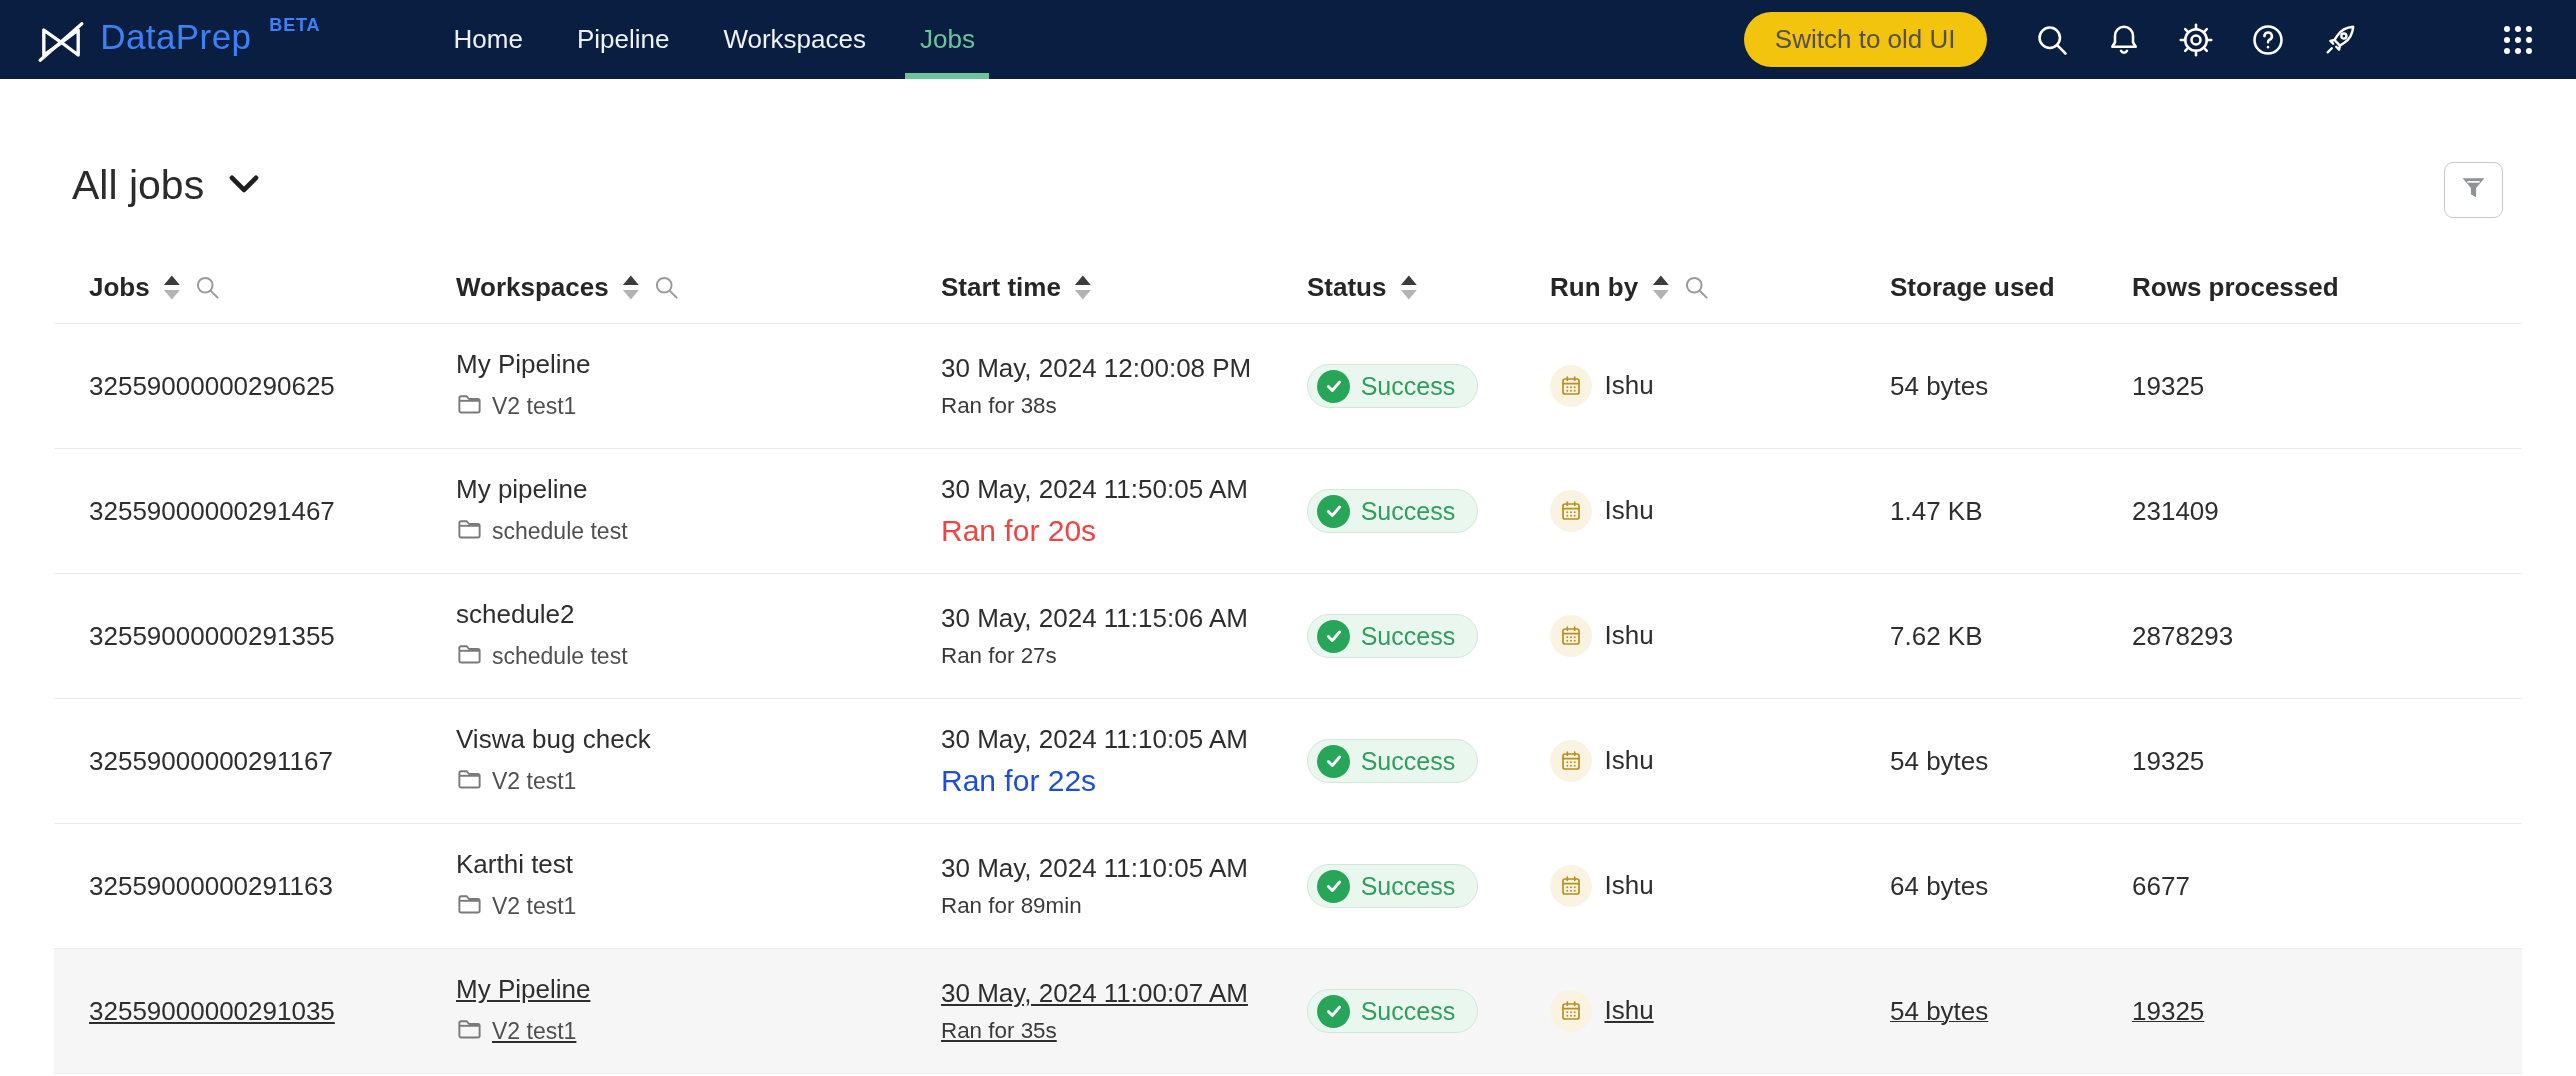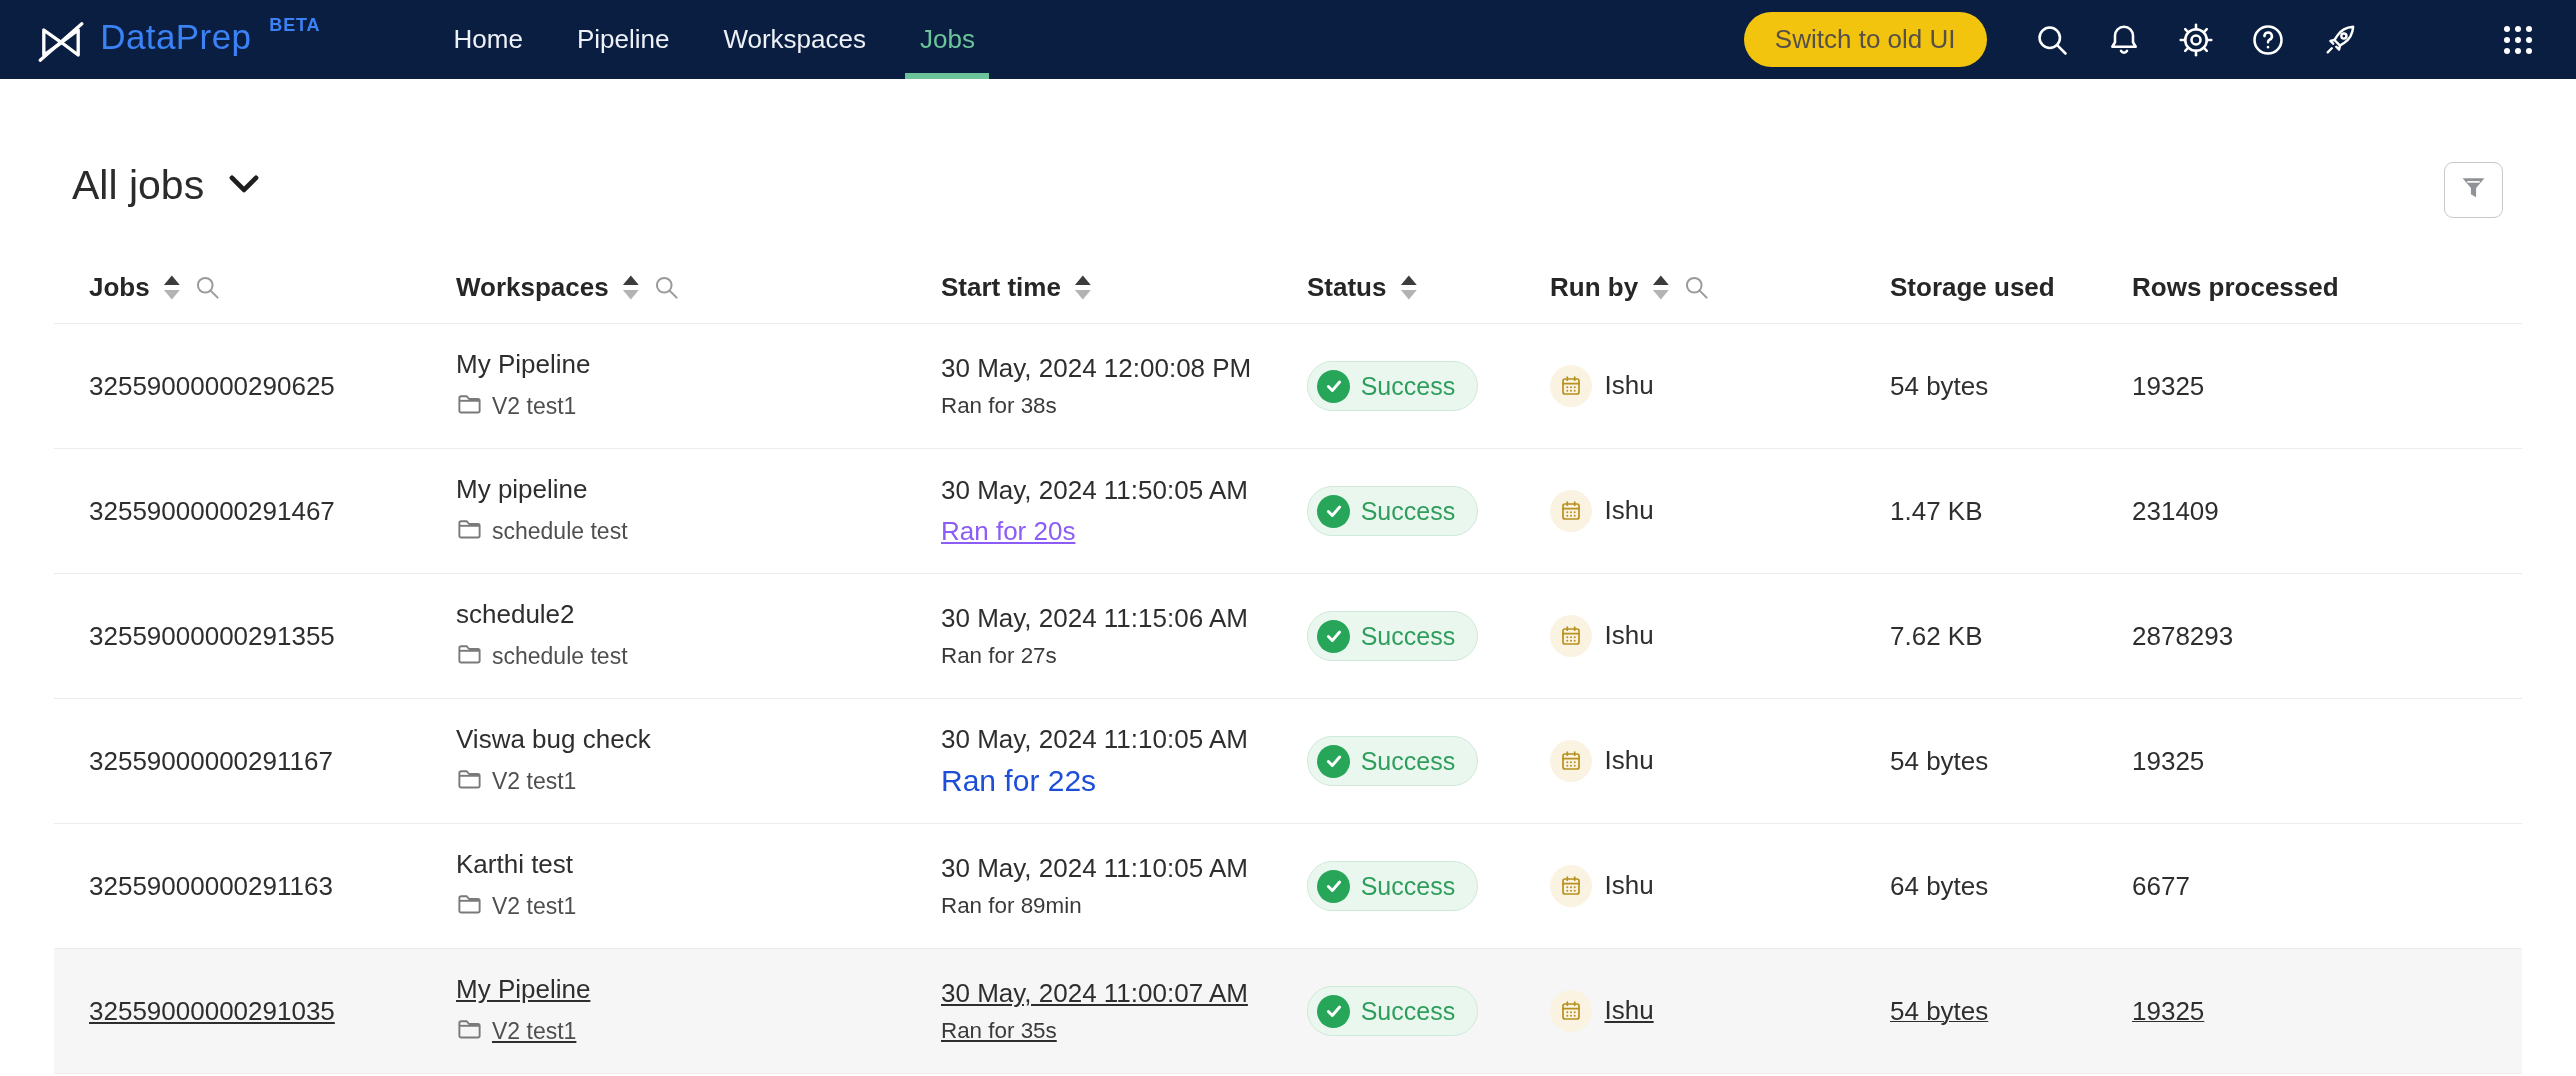--- a/index.html
+++ b/index.html
@@ -41,21 +41,21 @@
   .grid-row { display:grid; grid-template-columns:367px 485px 366px 243px 340px 242px 357px;
     padding-left:35px; }
   .thead { height:72px; align-items:center; border-bottom:0.9px solid #ececec; margin-top:31px; }
   .th { display:flex; align-items:center; gap:12.5px; font-size:26px; font-weight:700; color:#262626; }
   .sort-icon, .col-search-icon { display:inline-flex; cursor:pointer; }
   .trow { height:125px; align-items:center; border-bottom:0.9px solid #ececec; cursor:pointer; }
   .trow.highlighted { background:#f6f6f7;text-decoration:underline; }
   .cell-main { font-size:26px; color:#2e2e2e; line-height:1.2; }
   .cell-sub { display:flex; align-items:center; gap:9px; margin-top:9px; font-size:23px; color:#4f4f4f; }
   .mono-id { font-size:26px; color:#2e2e2e; }
-  .badge { display:inline-flex; align-items:center; gap:10.7px; height:50px; padding:0 21.5px 0 9px;
+  .badge { display:inline-flex; align-items:center; gap:10.7px; height:44px; padding:0 21.5px 0 9px;
     background:#eaf7ef; border:0.9px solid #cfe9d9; border-radius:27px; }
   .badge-check { width:33px; height:33px; border-radius:50%; background:#27a559;
     display:flex; align-items:center; justify-content:center; }
   .badge-text { font-size:25px; color:#2f9e5c; }
   .runby { display:flex; align-items:center; gap:12.5px; }
   .runby-circle { width:42px; height:42px; border-radius:50%; background:#fbf3e1;
     display:flex; align-items:center; justify-content:center; }
   .num { font-size:26px; color:#2e2e2e; }
 </style>
 </head>
@@ -315,21 +315,21 @@
           <svg width="27" height="27" viewBox="0 0 24 24" fill="none" stroke="#7a7a7a" stroke-width="1.7" stroke-linejoin="round">
             <path d="M3 7.2c0-.9.7-1.6 1.6-1.6h5l2 2.4h7.8c.9 0 1.6.7 1.6 1.6v8.8c0 .9-.7 1.6-1.6 1.6H4.6c-.9 0-1.6-.7-1.6-1.6V7.2z"></path>
             <line x1="3" y1="9.6" x2="21" y2="9.6"></line>
           </svg>
         </span>
         <span>schedule test</span>
       </div>
     </div>
     <div>
       <div class="cell-main">30 May, 2024 11:50:05 AM</div>
-      <div class="cell-sub" style="color:#8b5cf6; font-size:26px;text-decoration:underline;">Ran for 20s</div>
+      <div class="cell-sub" style="color:#ef4444; font-size:30px;">Ran for 20s</div>
     </div>
     <div>
       <span class="badge">
         <span class="badge-check">
           <svg width="18" height="18" viewBox="0 0 16 16" fill="none" stroke="#ffffff" stroke-width="2.6" stroke-linecap="round" stroke-linejoin="round">
             <polyline points="3,8.5 6.5,12 13,4.5"></polyline>
           </svg>
         </span>
         <span class="badge-text">Success</span>
       </span>

